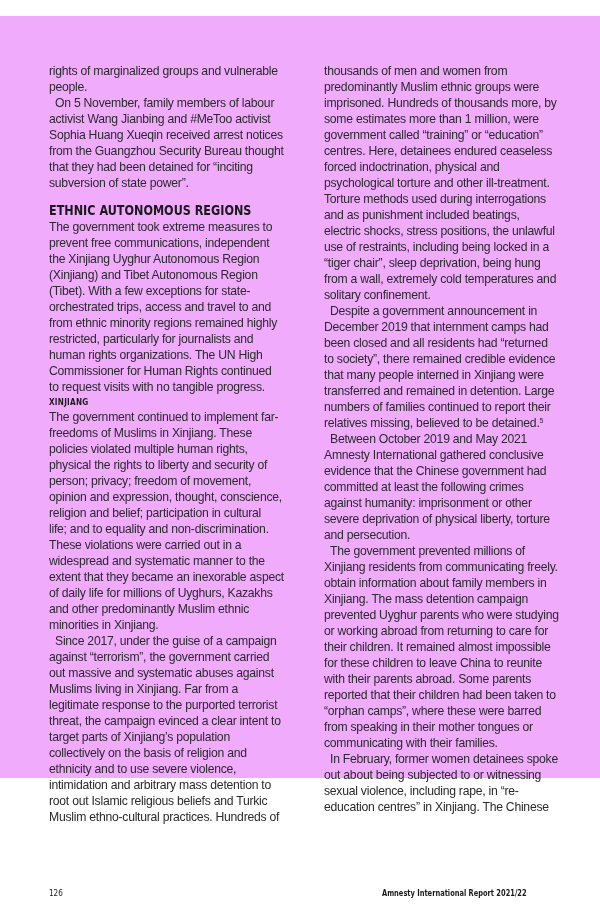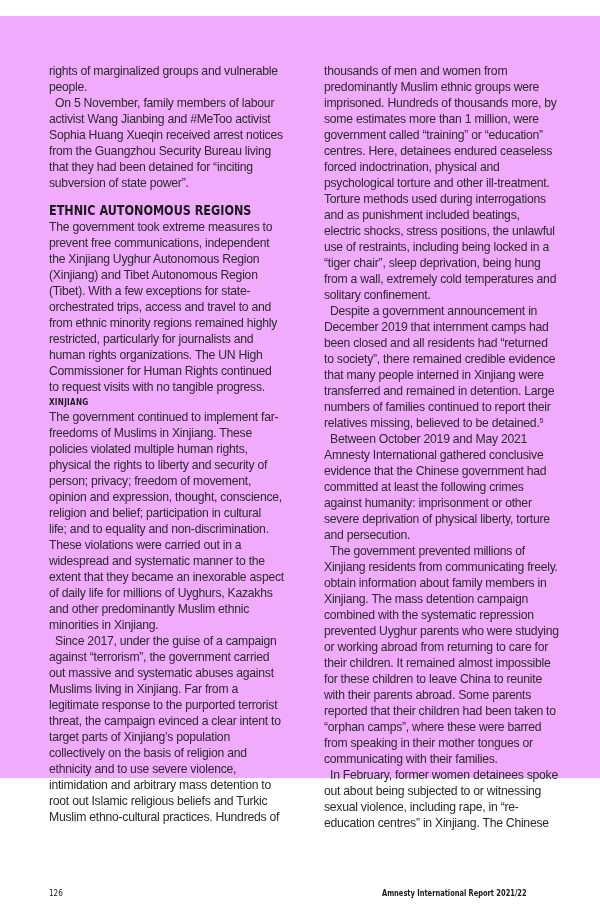--- a/index.html
+++ b/index.html
@@ -59,21 +59,21 @@
 
   <div class="col col-left">
     <div>
       <div class="line">rights of marginalized groups and vulnerable</div>
       <div class="line">people.</div>
     </div>
     <div>
       <div class="line indent">On 5 November, family members of labour</div>
       <div class="line">activist Wang Jianbing and #MeToo activist</div>
       <div class="line">Sophia Huang Xueqin received arrest notices</div>
-      <div class="line">from the Guangzhou Security Bureau living</div>
+      <div class="line">from the Guangzhou Security Bureau thought</div>
       <div class="line">that they had been detained for “inciting</div>
       <div class="line">subversion of state power”.</div>
     </div>
 
     <div class="heading">ETHNIC AUTONOMOUS REGIONS</div>
 
     <div>
       <div class="line">The government took extreme measures to</div>
       <div class="line">prevent free communications, independent</div>
       <div class="line">the Xinjiang Uyghur Autonomous Region</div>
@@ -160,21 +160,20 @@
       <div class="line">against humanity: imprisonment or other</div>
       <div class="line">severe deprivation of physical liberty, torture</div>
       <div class="line">and persecution.</div>
     </div>
 
     <div>
       <div class="line indent">The government prevented millions of</div>
       <div class="line">Xinjiang residents from communicating freely.</div>
       <div class="line">obtain information about family members in</div>
       <div class="line">Xinjiang. The mass detention campaign</div>
-      <div class="line">combined with the systematic repression</div>
       <div class="line">prevented Uyghur parents who were studying</div>
       <div class="line">or working abroad from returning to care for</div>
       <div class="line">their children. It remained almost impossible</div>
       <div class="line">for these children to leave China to reunite</div>
       <div class="line">with their parents abroad. Some parents</div>
       <div class="line">reported that their children had been taken to</div>
       <div class="line">“orphan camps”, where these were barred</div>
       <div class="line">from speaking in their mother tongues or</div>
       <div class="line">communicating with their families.</div>
     </div>

